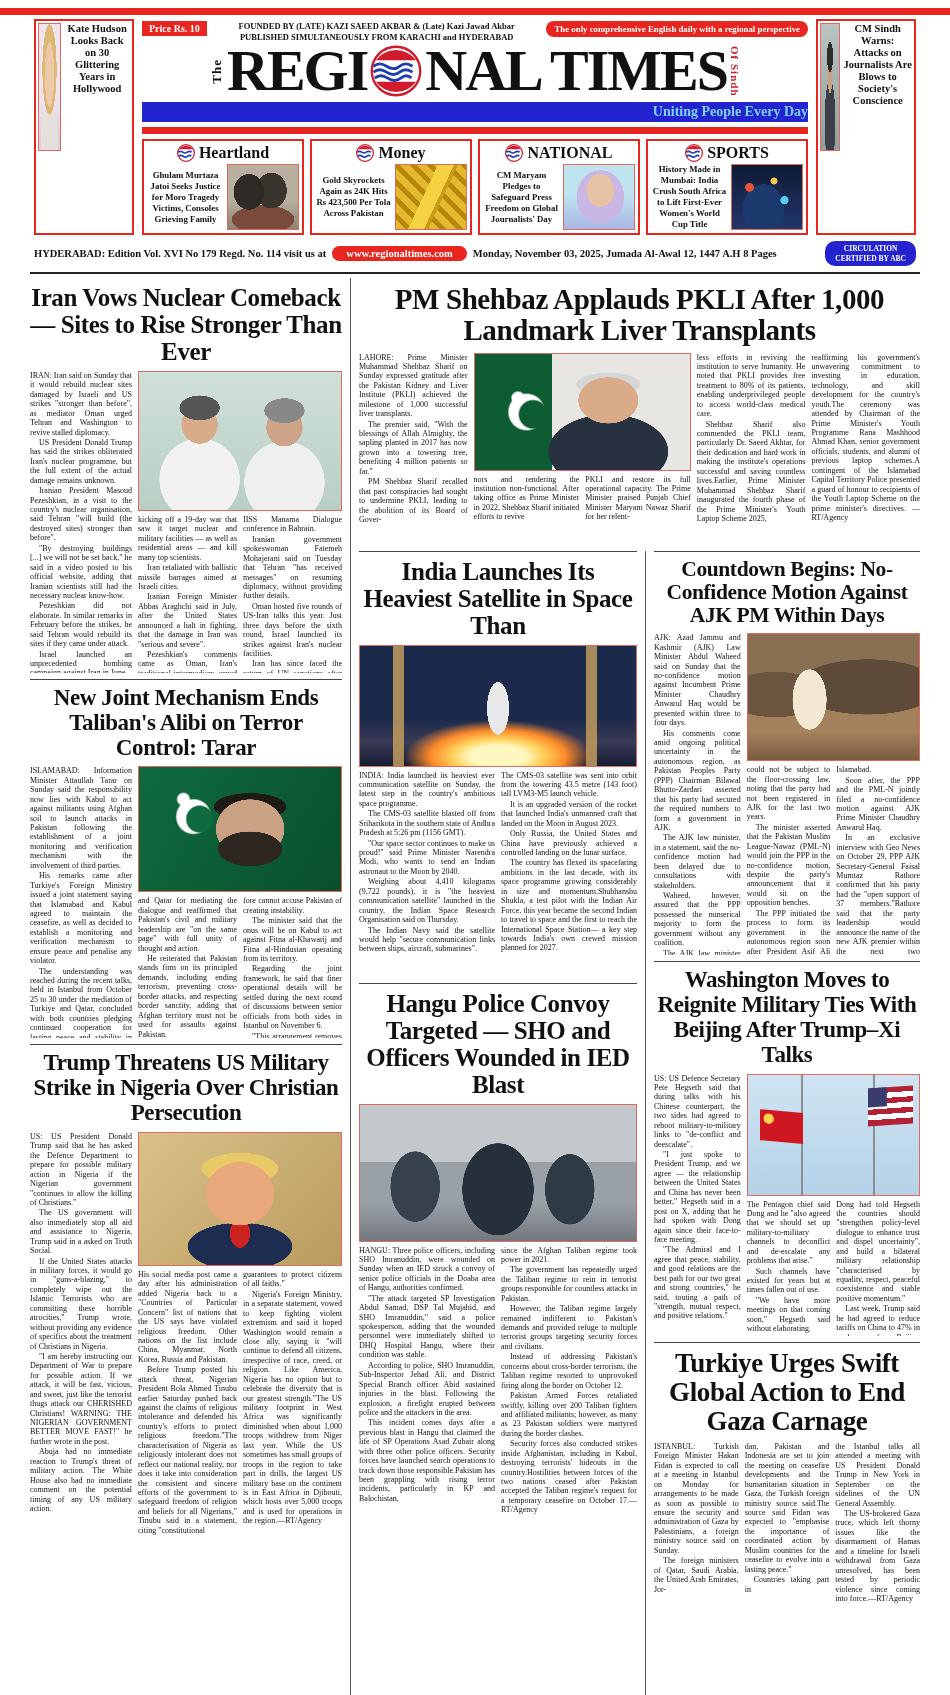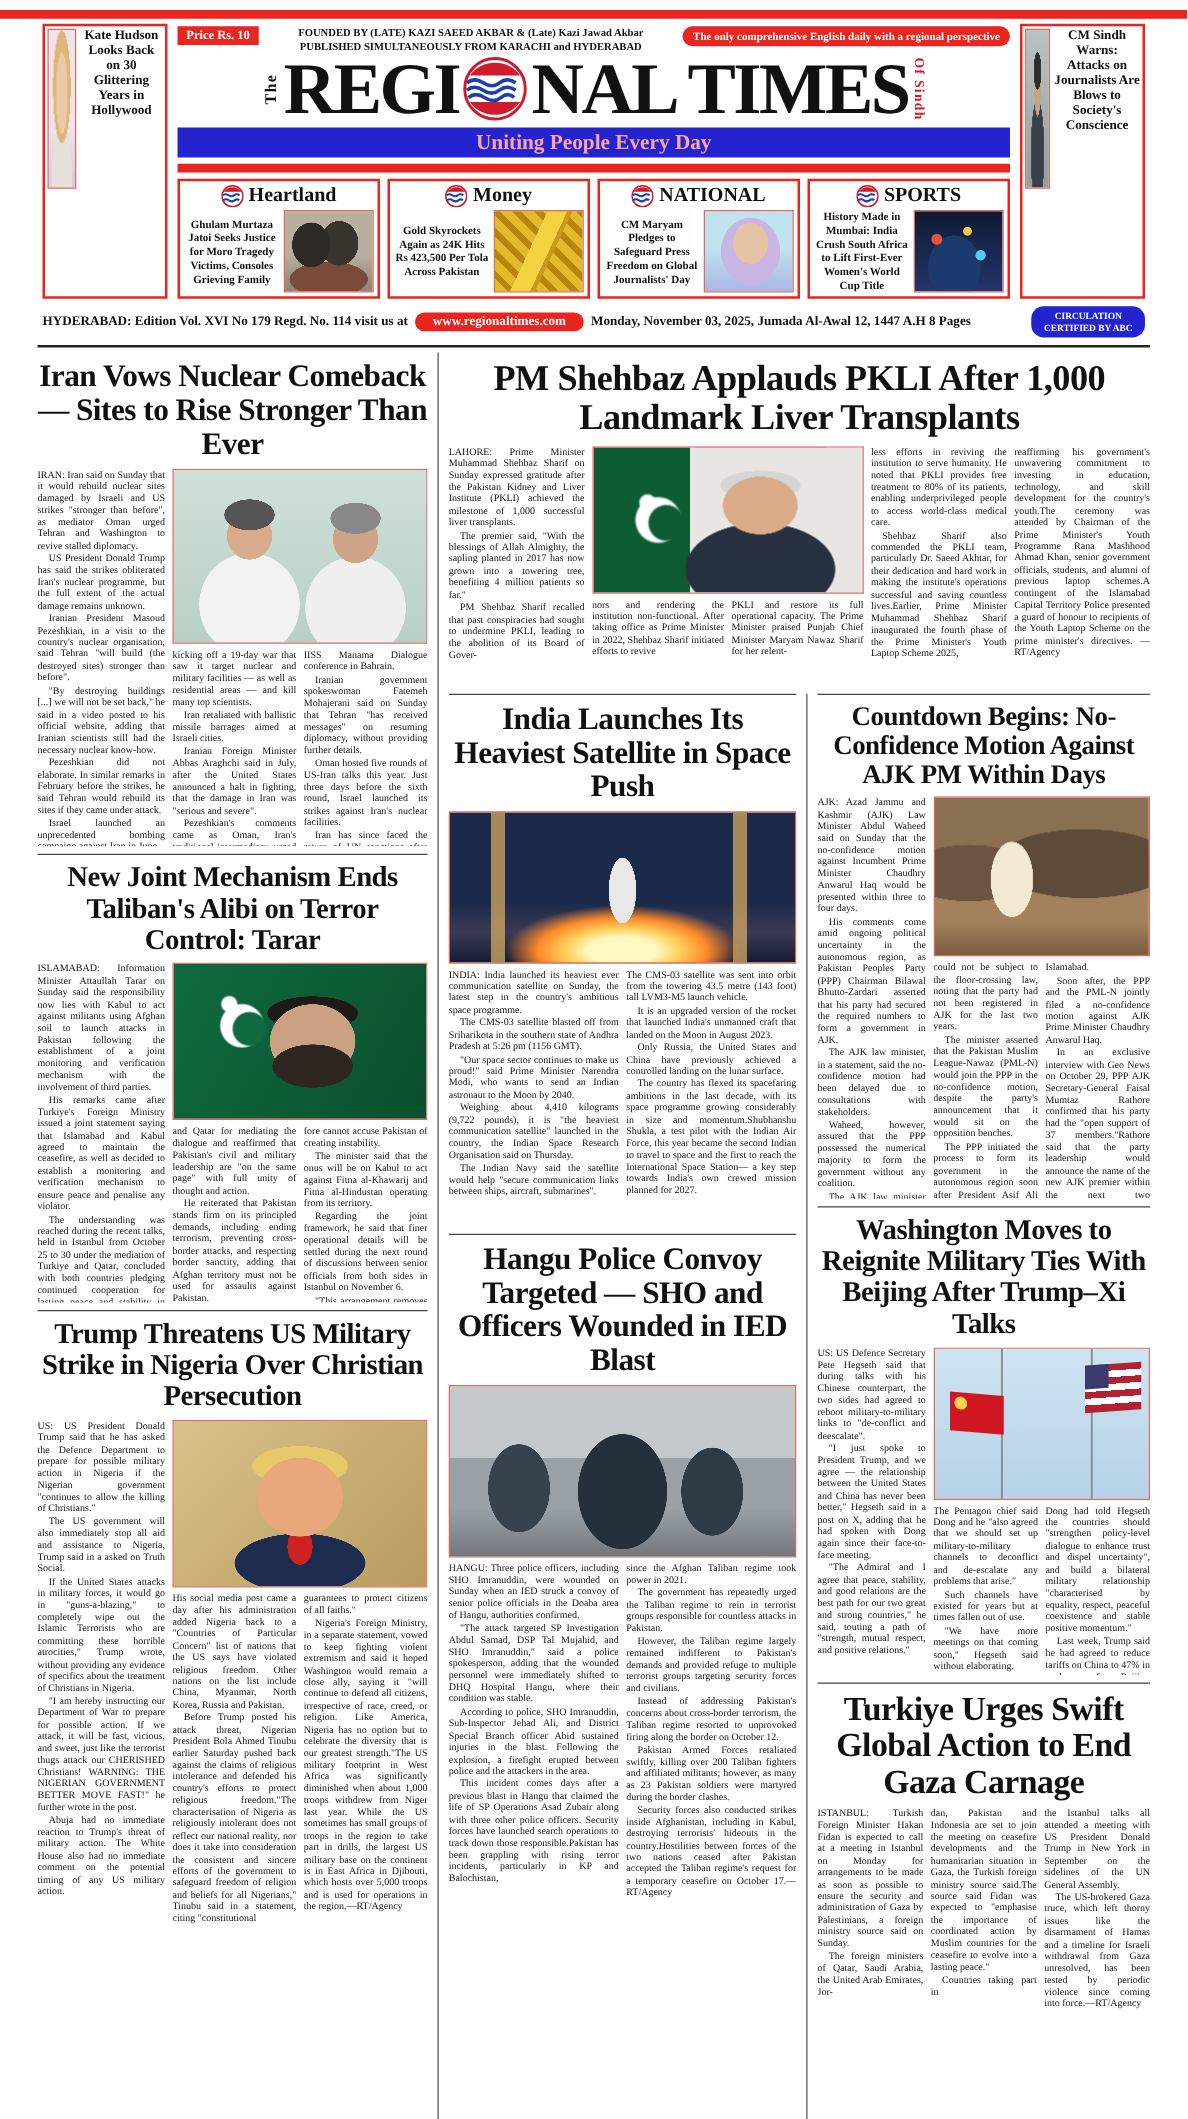--- a/index.html
+++ b/index.html
@@ -13,21 +13,21 @@
   .center-head{display:flex;flex-direction:column;gap:2px;}
   .head-top{display:flex;align-items:flex-start;justify-content:space-between;gap:6px;padding-top:2px;}
   .price-pill{background:#e8251f;color:#fff;font-weight:700;font-size:10px;padding:2px 7px;white-space:nowrap;}
   .founded{font-weight:700;font-size:8.5px;text-align:center;line-height:1.25;}
   .tag-pill{background:#e8251f;color:#fff;font-weight:700;font-size:8.8px;padding:3px 8px;border-radius:10px;max-width:250px;text-align:center;line-height:1.15;}
   .masthead{display:flex;align-items:center;justify-content:center;gap:2px;margin:-2px 0 0 0;}
   .mast-the{writing-mode:vertical-rl;transform:rotate(180deg);font-weight:700;font-size:13px;letter-spacing:1px;}
   .mast-main{font-weight:900;font-size:58px;letter-spacing:-2px;line-height:1;}
   .mast-sindh{writing-mode:vertical-rl;font-weight:700;font-size:11px;color:#cf1b2b;letter-spacing:1px;}
   .globe{display:inline-flex;margin:0 1px;}
-  .slogan-bar{background:#2323cf;color:#fca5a5;font-weight:700;font-size:17px;text-align:center;padding:2px 0;}
+  .slogan-bar{background:#2323cf;color:#7dd3fc;font-weight:700;font-size:14px;text-align:right;padding:2px 0;}
   .mid-redbar{height:7px;background:#e8251f;margin:3px 0;}
   
   .cat-strip{display:grid;grid-template-columns:repeat(4,1fr);gap:6px;}
   .cat-box{border:2.5px solid #e8251f;padding:3px;display:flex;flex-direction:column;gap:2px;}
   .cat-head{display:flex;align-items:center;justify-content:center;gap:4px;font-weight:700;font-size:16px;}
   .cat-body{display:flex;gap:3px;flex:1;}
   .cat-text{flex:1.1;font-weight:700;font-size:8.8px;line-height:1.25;text-align:center;display:flex;align-items:center;}
   .cat-ph{flex:1;min-height:62px;}
   
   .dateline{display:flex;align-items:center;gap:6px;padding:6px 34px 4px 34px;font-weight:700;font-size:10.5px;}
@@ -281,21 +281,21 @@
             <div class="ph ph-iran"></div>
             <div class="cols2">
               <div class="tcol">
                   <p>kicking off a 19-day war that saw it target nuclear and military facilities — as well as residential areas — and kill many top scientists.</p>
                   <p>Iran retaliated with ballistic missile barrages aimed at Israeli cities.</p>
                   <p>Iranian Foreign Minister Abbas Araghchi said in July, after the United States announced a halt in fighting, that the damage in Iran was "serious and severe".</p>
                   <p>Pezeshkian's comments came as Oman, Iran's traditional intermediary, urged the two countries on Saturday to resume talks.</p>
                 </div>
               <div class="tcol">
                   <p>IISS Manama Dialogue conference in Bahrain.</p>
-                  <p>Iranian government spokeswoman Fatemeh Mohajerani said on Sunday that Tehran "has received messages" on resuming diplomacy, without providing further details.</p>
+                  <p>Iranian government spokeswoman Fatemeh Mohajerani said on Tuesday that Tehran "has received messages" on resuming diplomacy, without providing further details.</p>
                   <p>Oman hosted five rounds of US-Iran talks this year. Just three days before the sixth round, Israel launched its strikes against Iran's nuclear facilities.</p>
                   <p>Iran has since faced the return of UN sanctions after Britain, Germany and France triggered the "snapback" mechanism over Tehran's alleged non-compliance with the 2015 nuclear deal.—RT/Agency</p>
                 </div>
             </div>
           </div>
         </div>
       </article>
 
       <article class="art">
         <h2 class="h h24">New Joint Mechanism Ends Taliban's Alibi on Terror Control: Tarar</h2>
@@ -377,21 +377,21 @@
           <div class="tcol">
               <p>reaffirming his government's unwavering commitment to investing in education, technology, and skill development for the country's youth.The ceremony was attended by Chairman of the Prime Minister's Youth Programme Rana Mashhood Ahmad Khan, senior government officials, students, and alumni of previous laptop schemes.A contingent of the Islamabad Capital Territory Police presented a guard of honour to recipients of the Youth Laptop Scheme on the prime minister's directives. —RT/Agency</p>
             </div>
         </div>
       </article>
 
       <div class="lower">
 
         <div class="colM">
           <article class="art" style="border-top:1px solid #444;">
-            <h2 class="h h26">India Launches Its Heaviest Satellite in Space Push</h2>
+            <h2 class="h h26">India Launches Its Heaviest Satellite in Space Than</h2>
             <div class="ph ph-india"></div>
             <div class="cols2 b-india" style="margin-top:4px;">
               <div class="tcol">
                   <p>INDIA: India launched its heaviest ever communication satellite on Sunday, the latest step in the country's ambitious space programme.</p>
                   <p>The CMS-03 satellite blasted off from Sriharikota in the southern state of Andhra Pradesh at 5:26 pm (1156 GMT).</p>
                   <p>"Our space sector continues to make us proud!" said Prime Minister Narendra Modi, who wants to send an Indian astronaut to the Moon by 2040.</p>
                   <p>Weighing about 4,410 kilograms (9,722 pounds), it is "the heaviest communication satellite" launched in the country, the Indian Space Research Organisation said on Thursday.</p>
                   <p>The Indian Navy said the satellite would help "secure communication links between ships, aircraft, submarines".</p>
                 </div>
               <div class="tcol">

